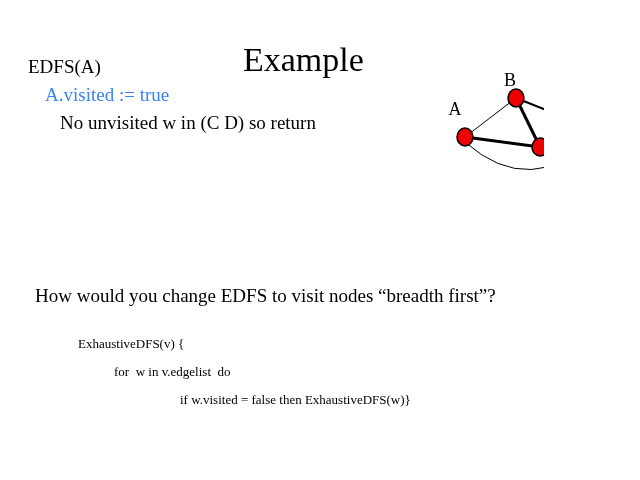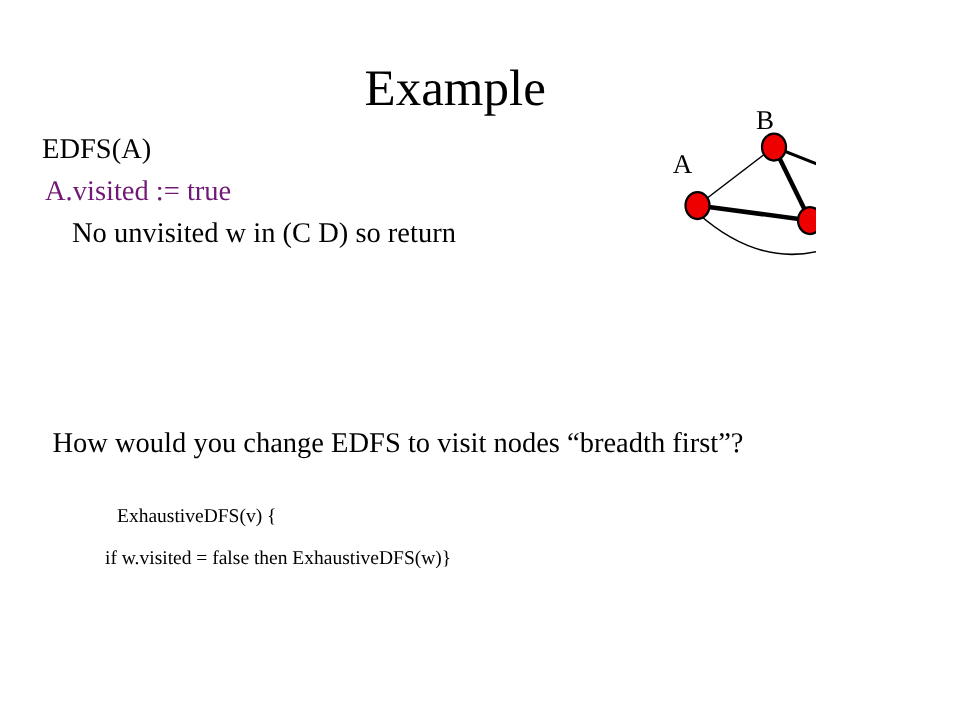--- a/index.html
+++ b/index.html
@@ -21,49 +21,49 @@
   
   #title {
     left: 243px;
     top: 40px;
     font-size: 34px;
     line-height: 40px;
     color: #000000;
   }
 
   
-  #trace { left: 28px; top: 86px; }
+  #trace { left: 28px; top: 53px; }
   #trace .line {
     font-size: 19px;
     line-height: 28px;
     white-space: nowrap;
   }
   #trace .l1 { margin-left: 0px; }
-  #trace .l2 { margin-left: 2px; color: #701a75; }
-  #trace .l3 { margin-left: 20px; }
+  #trace .l2 { margin-left: 17px; color: #3b82f6; }
+  #trace .l3 { margin-left: 32px; }
 
   
   #question {
     left: 35px;
     top: 283px;
     font-size: 19px;
     line-height: 26px;
   }
 
   
   #code { left: 70px; top: 330px; }
   #code .cline {
     font-size: 13px;
     line-height: 28px;
     white-space: pre;
   }
   #code .c1 { margin-left: 8px; }
   #code .c2 { margin-left: 62px; }
   #code .c3 { margin-left: 44px; }
-  #code .c4 { }
+  #code .c4 { margin-left: 110px; }
 
   
   #graph {
     left: 430px;
     top: 60px;
     width: 205px;
     height: 135px;
   }
   #graph svg { display: block; }
   .node-label {
@@ -104,16 +104,17 @@
       <text class="node-label" x="80" y="26" text-anchor="middle">B</text>
       <text class="node-label" x="121" y="106" text-anchor="middle">C</text>
       <text class="node-label" x="161" y="56" text-anchor="middle">D</text>
     </svg>
   </div>
 
   <div class="abs" id="question">How would you change EDFS to visit nodes “breadth first”?</div>
 
   <div class="abs" id="code">
     <div class="cline c1">ExhaustiveDFS(v) {</div>
+    <div class="cline c3">for  w in v.edgelist  do</div>
     <div class="cline c4">if w.visited = false then ExhaustiveDFS(w)}</div>
   </div>
 
 </div>
 
 </body></html>

